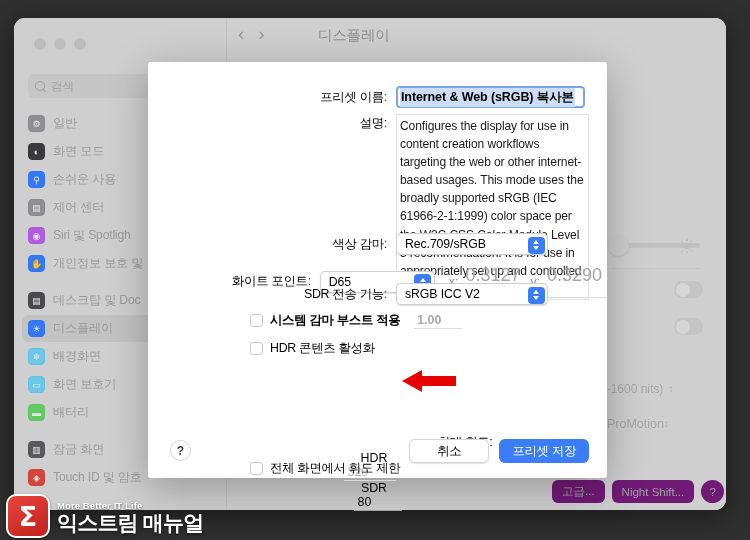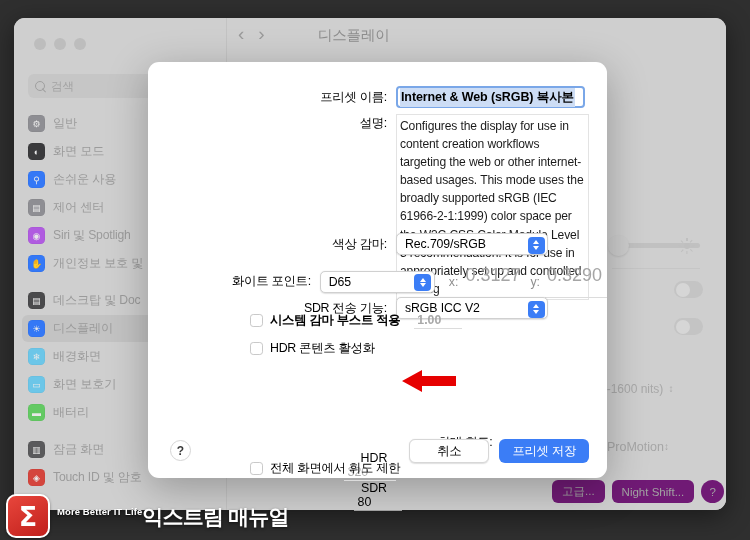--- a/index.html
+++ b/index.html
@@ -126,21 +126,21 @@
     content: ""; position: absolute; left: 1.5px; top: 1.5px;
     width: 14px; height: 14px; border-radius: 50%;
     background: #d6d6d6;
   }
   .nits-row {
     position: absolute; left: 600px; top: 382px;
     display: flex; align-items: center; gap: 5px;
   }
   .nits-text { font-size: 12px; color: #a8a8a8; }
   .promo-row {
-    position: absolute; left: 607px; top: 440px;
+    position: absolute; left: 607px; top: 417px;
     display: flex; align-items: center;  justify-content: flex-end;
   }
   .promo-text { font-size: 12.5px; color: #a6a6a6; }
   .stepper-glyph {
     display: inline-block; font-size: 10px; color: #a6a6a6;
     line-height: 1;
   }
   .btm-buttons {
     position: absolute; left: 552px; top: 480px;
     display: flex; align-items: center; gap: 7px;
@@ -154,21 +154,21 @@
   .ghost-btn.round {
     width: 23px; padding: 0; border-radius: 50%;
   }
 
   
   #preset-dialog {
     position: absolute;
     left: 148px; top: 62px;
     width: 459px; height: 416px;
     background: #ffffff;
-    border-radius: 11px;
+    border-radius: 3px;
     box-shadow: 0 10px 40px rgba(0,0,0,0.28);
   }
   .row { display: flex; align-items: flex-start; }
   .lbl {
     font-size: 12.4px; color: #000; text-align: right;
     letter-spacing: -0.3px; flex: none;
   }
 
   
   .name-row { position: absolute; left: 0; top: 24px; width: 100%; }
@@ -297,21 +297,21 @@
   }
   .wm-logo {
     width: 44px; height: 44px; border-radius: 10px;
     background: linear-gradient(150deg, #e8463c 0%, #c1201c 100%);
     border: 2.5px solid #ffffff;
     display: flex; align-items: center; justify-content: center;
     font-size: 27px; color: #fff; font-weight: bold;
     font-family: "DejaVu Sans", sans-serif;
     box-shadow: 0 1px 3px rgba(0,0,0,0.4);
   }
-  .wm-texts { display: flex; justify-content: center; }
+  .wm-texts { display: flex; flex-direction: column; justify-content: center; }
   .wm-top {
     font-size: 9.5px; color: #ffffff; font-weight: bold;
     letter-spacing: 0.1px; text-shadow: 0 1px 2px rgba(0,0,0,0.6);
     margin-bottom: 1px;
   }
   .wm-main {
     font-size: 21px; color: #ffffff; font-weight: bold;
     letter-spacing: -0.8px; text-shadow: 0 1px 3px rgba(0,0,0,0.55);
     line-height: 1;
   }
@@ -474,21 +474,21 @@
         </span>
       </div>
       <div class="xy-group">
         <span class="xy-lbl">x:</span>
         <span class="xy-field">0.3127</span>
         <span class="xy-lbl">y:</span>
         <span class="xy-field">0.3290</span>
       </div>
     </div>
 
-    <div class="sel-row" style="top:235px;">
+    <div class="sel-row" style="top:221px;">
       <div class="sel-lbl">SDR 전송 기능:</div>
       <div class="select" style="width:152px;">
         <span class="select-text">sRGB ICC V2</span>
         <span class="select-arrow">
           <span class="ar-up"></span>
             <span class="ar-dn"></span>
         </span>
       </div>
     </div>
 

